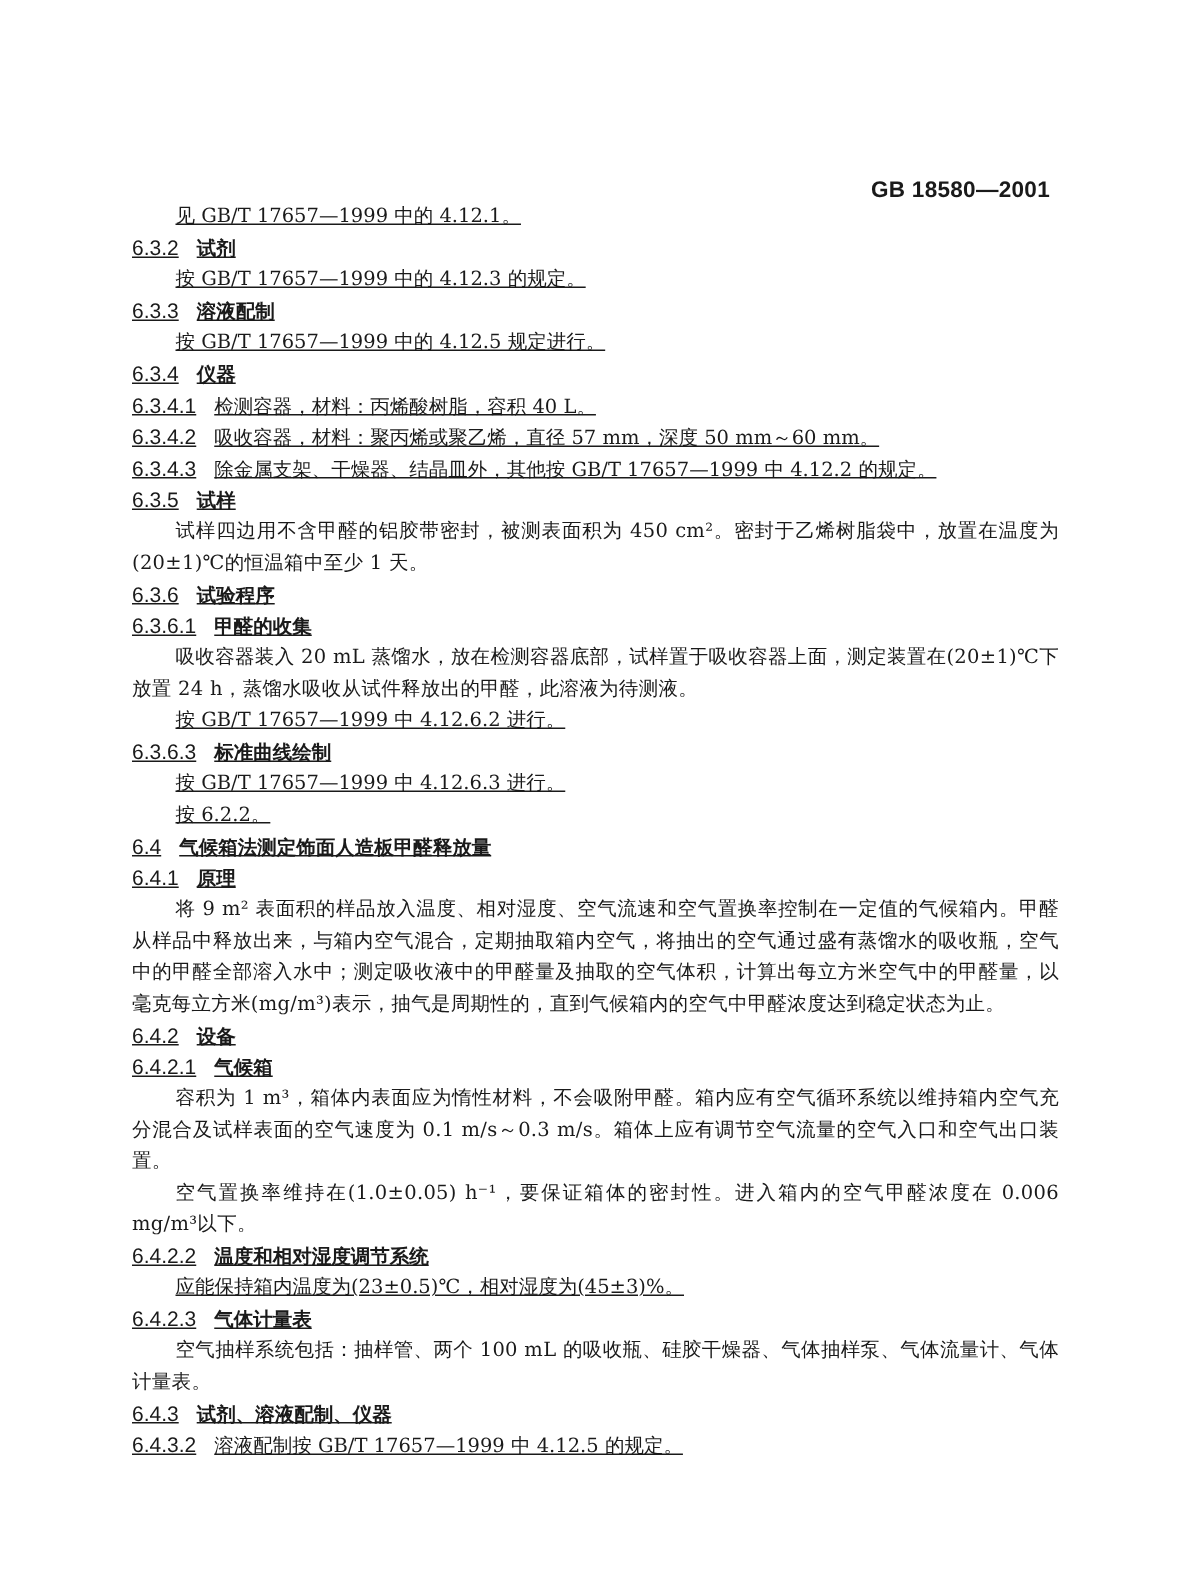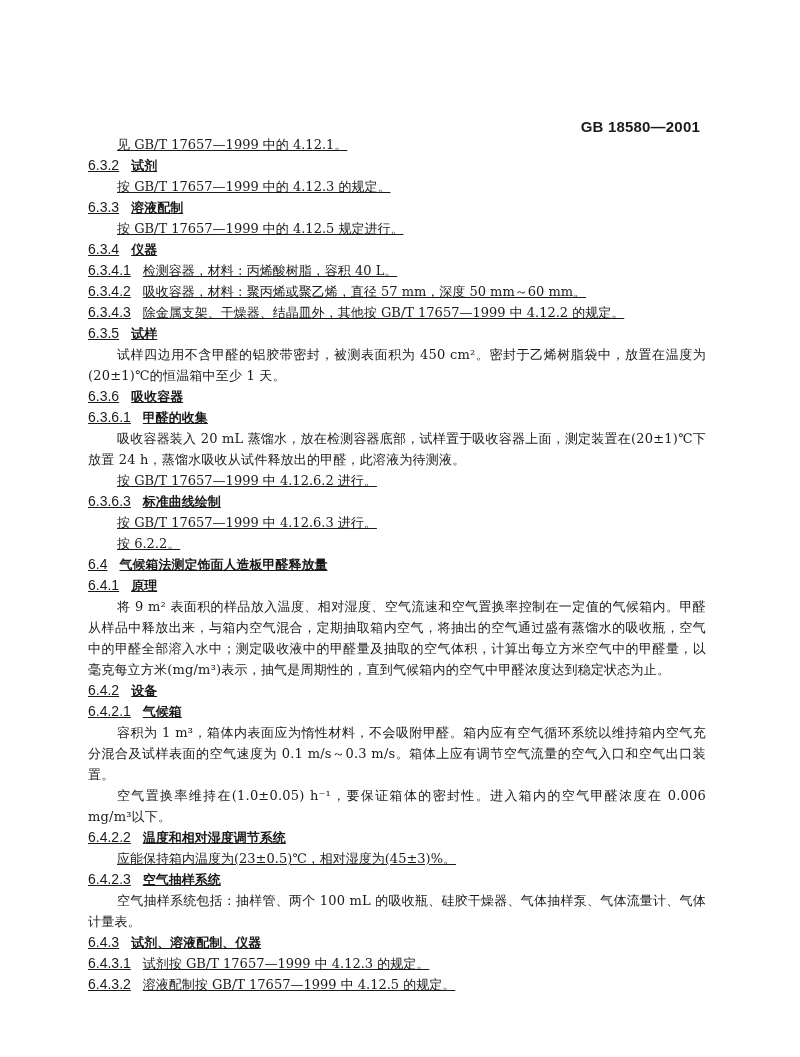--- a/index.html
+++ b/index.html
@@ -46,21 +46,21 @@
     <div class="line indent">按 GB/T 17657—1999 中的 4.12.5 规定进行。</div>
 
     <div class="line heading"><span class="num">6.3.4</span><span class="title">仪器</span></div>
     <div class="line item"><span class="num">6.3.4.1</span><span class="text">检测容器，材料：丙烯酸树脂，容积 40 L。</span></div>
     <div class="line item"><span class="num">6.3.4.2</span><span class="text">吸收容器，材料：聚丙烯或聚乙烯，直径 57 mm，深度 50 mm～60 mm。</span></div>
     <div class="line item"><span class="num">6.3.4.3</span><span class="text">除金属支架、干燥器、结晶皿外，其他按 GB/T 17657—1999 中 4.12.2 的规定。</span></div>
 
     <div class="line heading"><span class="num">6.3.5</span><span class="title">试样</span></div>
     <div class="para">试样四边用不含甲醛的铝胶带密封，被测表面积为 450 cm²。密封于乙烯树脂袋中，放置在温度为(20±1)℃的恒温箱中至少 1 天。</div>
 
-    <div class="line heading"><span class="num">6.3.6</span><span class="title">吸收容器</span></div>
+    <div class="line heading"><span class="num">6.3.6</span><span class="title">试验程序</span></div>
     <div class="line heading"><span class="num">6.3.6.1</span><span class="title">甲醛的收集</span></div>
     <div class="para">吸收容器装入 20 mL 蒸馏水，放在检测容器底部，试样置于吸收容器上面，测定装置在(20±1)℃下放置 24 h，蒸馏水吸收从试件释放出的甲醛，此溶液为待测液。</div>
 
     <div class="line indent">按 GB/T 17657—1999 中 4.12.6.2 进行。</div>
 
     <div class="line heading"><span class="num">6.3.6.3</span><span class="title">标准曲线绘制</span></div>
     <div class="line indent">按 GB/T 17657—1999 中 4.12.6.3 进行。</div>
 
     <div class="line indent">按 6.2.2。</div>
 
@@ -69,20 +69,19 @@
     <div class="para">将 9 m² 表面积的样品放入温度、相对湿度、空气流速和空气置换率控制在一定值的气候箱内。甲醛从样品中释放出来，与箱内空气混合，定期抽取箱内空气，将抽出的空气通过盛有蒸馏水的吸收瓶，空气中的甲醛全部溶入水中；测定吸收液中的甲醛量及抽取的空气体积，计算出每立方米空气中的甲醛量，以毫克每立方米(mg/m³)表示，抽气是周期性的，直到气候箱内的空气中甲醛浓度达到稳定状态为止。</div>
 
     <div class="line heading"><span class="num">6.4.2</span><span class="title">设备</span></div>
     <div class="line heading"><span class="num">6.4.2.1</span><span class="title">气候箱</span></div>
     <div class="para">容积为 1 m³，箱体内表面应为惰性材料，不会吸附甲醛。箱内应有空气循环系统以维持箱内空气充分混合及试样表面的空气速度为 0.1 m/s～0.3 m/s。箱体上应有调节空气流量的空气入口和空气出口装置。</div>
     <div class="para">空气置换率维持在(1.0±0.05) h⁻¹，要保证箱体的密封性。进入箱内的空气甲醛浓度在 0.006 mg/m³以下。</div>
 
     <div class="line heading"><span class="num">6.4.2.2</span><span class="title">温度和相对湿度调节系统</span></div>
     <div class="line indent">应能保持箱内温度为(23±0.5)℃，相对湿度为(45±3)%。</div>
 
-    <div class="line heading"><span class="num">6.4.2.3</span><span class="title">空气抽样系统</span></div>
+    <div class="line heading"><span class="num">6.4.2.3</span><span class="title">气体计量表</span></div>
     <div class="para">空气抽样系统包括：抽样管、两个 100 mL 的吸收瓶、硅胶干燥器、气体抽样泵、气体流量计、气体计量表。</div>
 
     <div class="line heading"><span class="num">6.4.3</span><span class="title">试剂、溶液配制、仪器</span></div>
-    <div class="line item"><span class="num">6.4.3.1</span><span class="text">试剂按 GB/T 17657—1999 中 4.12.3 的规定。</span></div>
     <div class="line item"><span class="num">6.4.3.2</span><span class="text">溶液配制按 GB/T 17657—1999 中 4.12.5 的规定。</span></div>
   </div>
 </div>
 
 </body></html>

